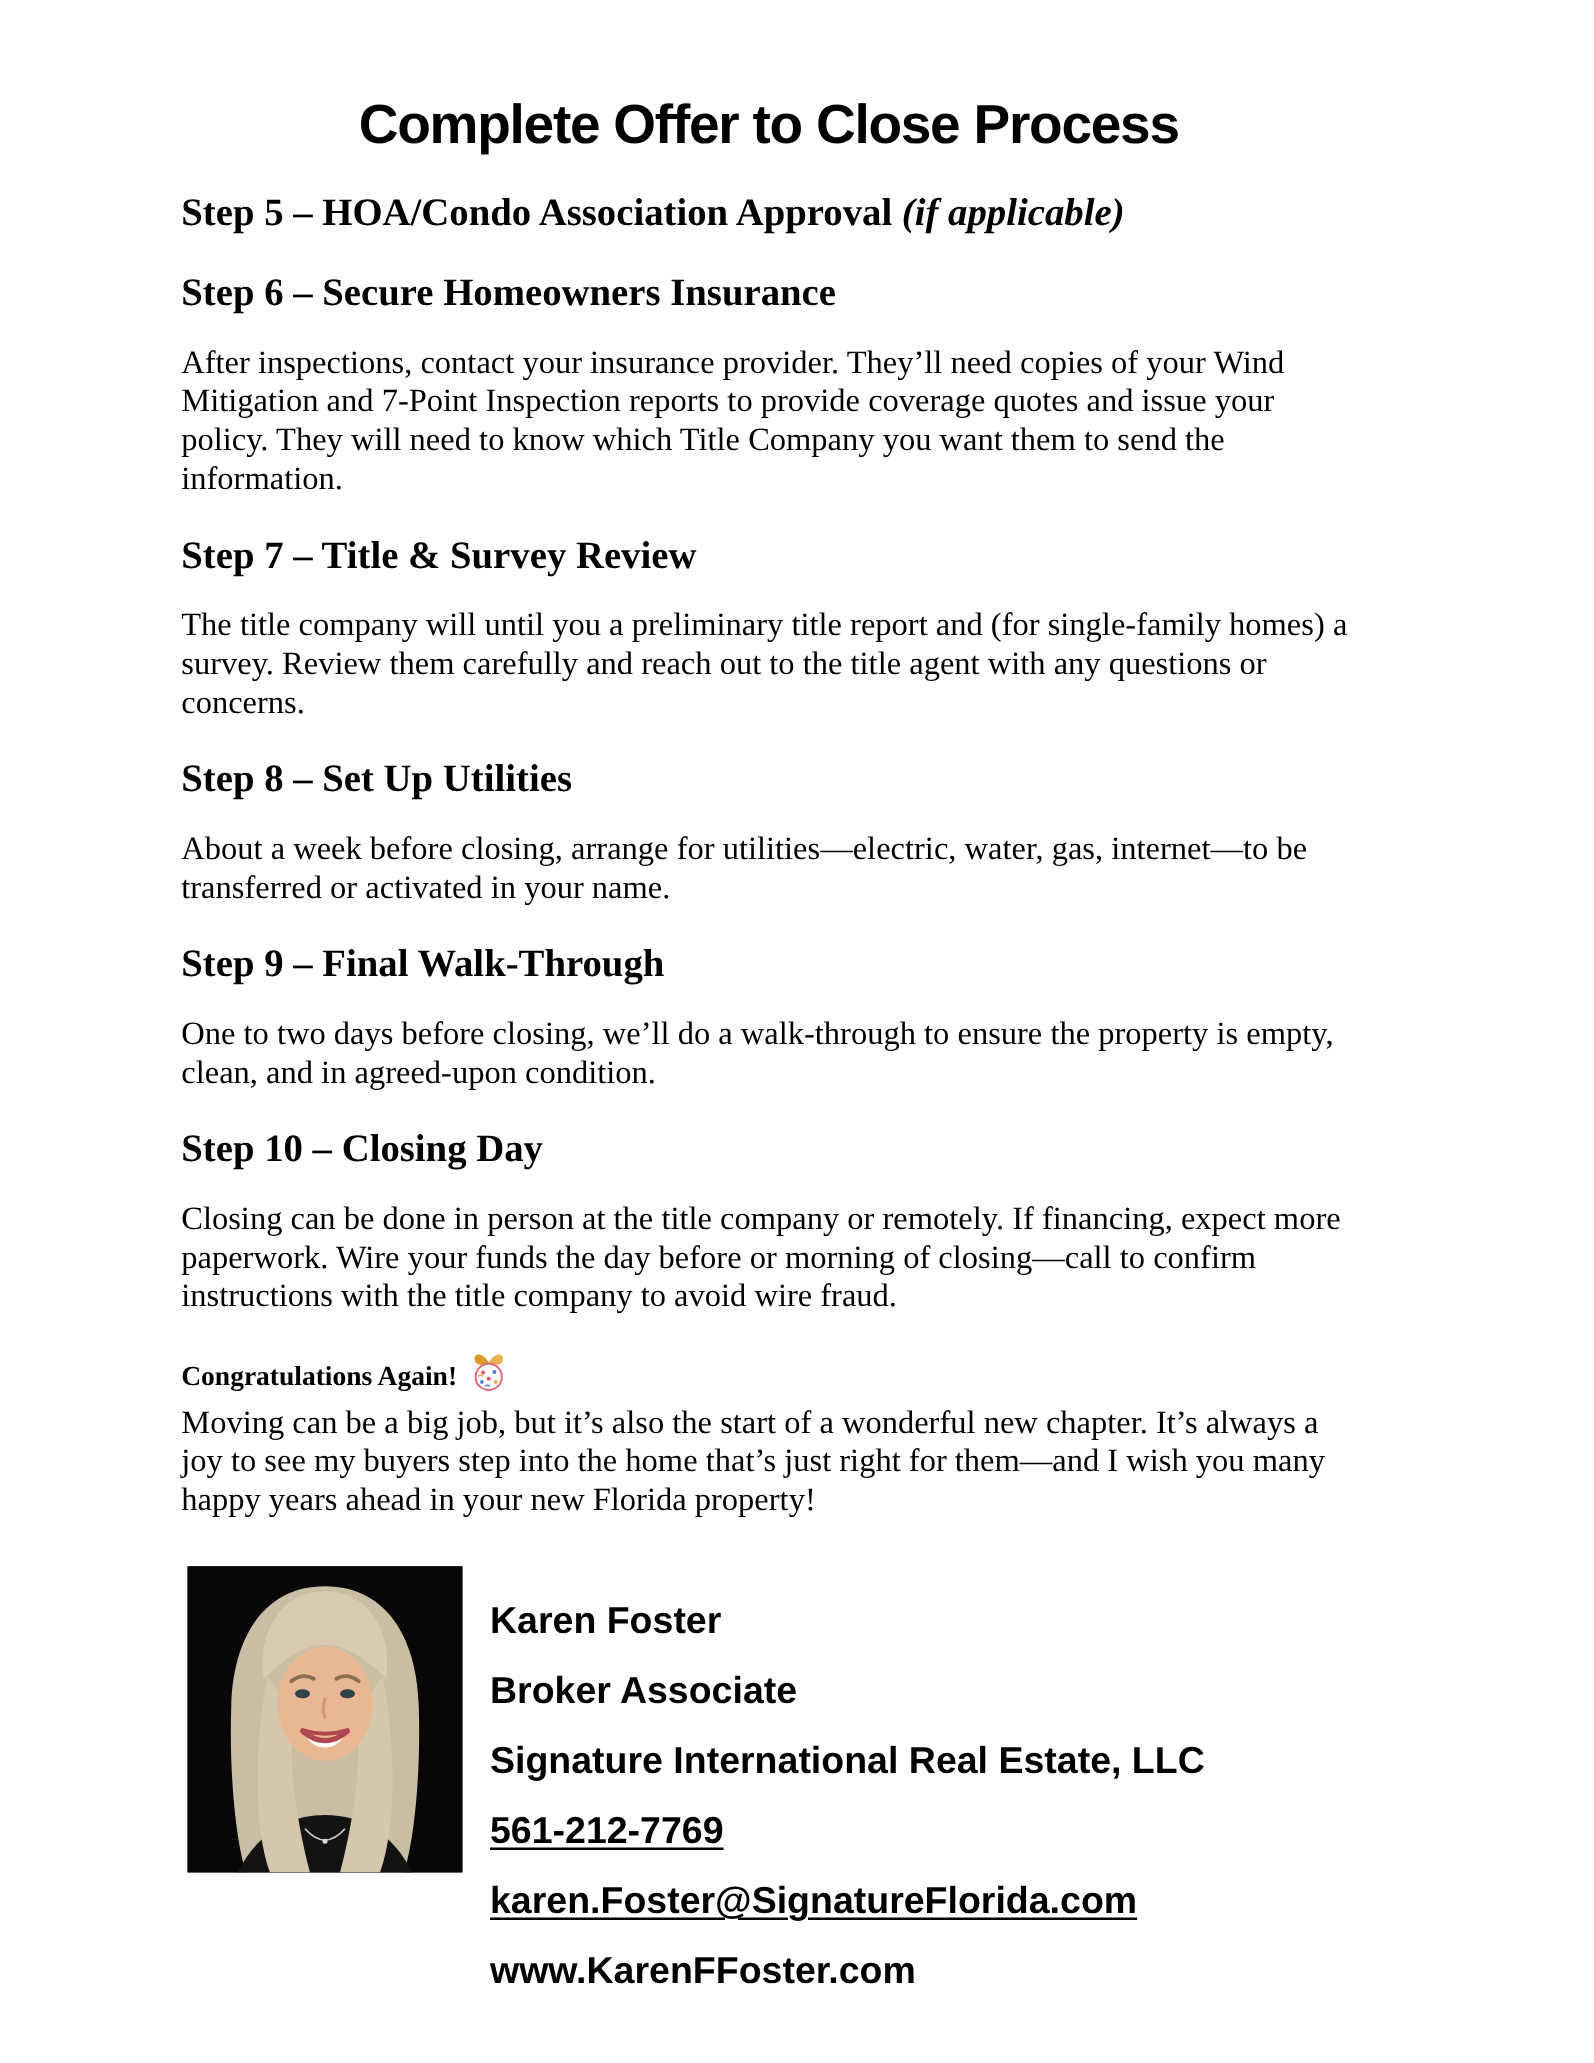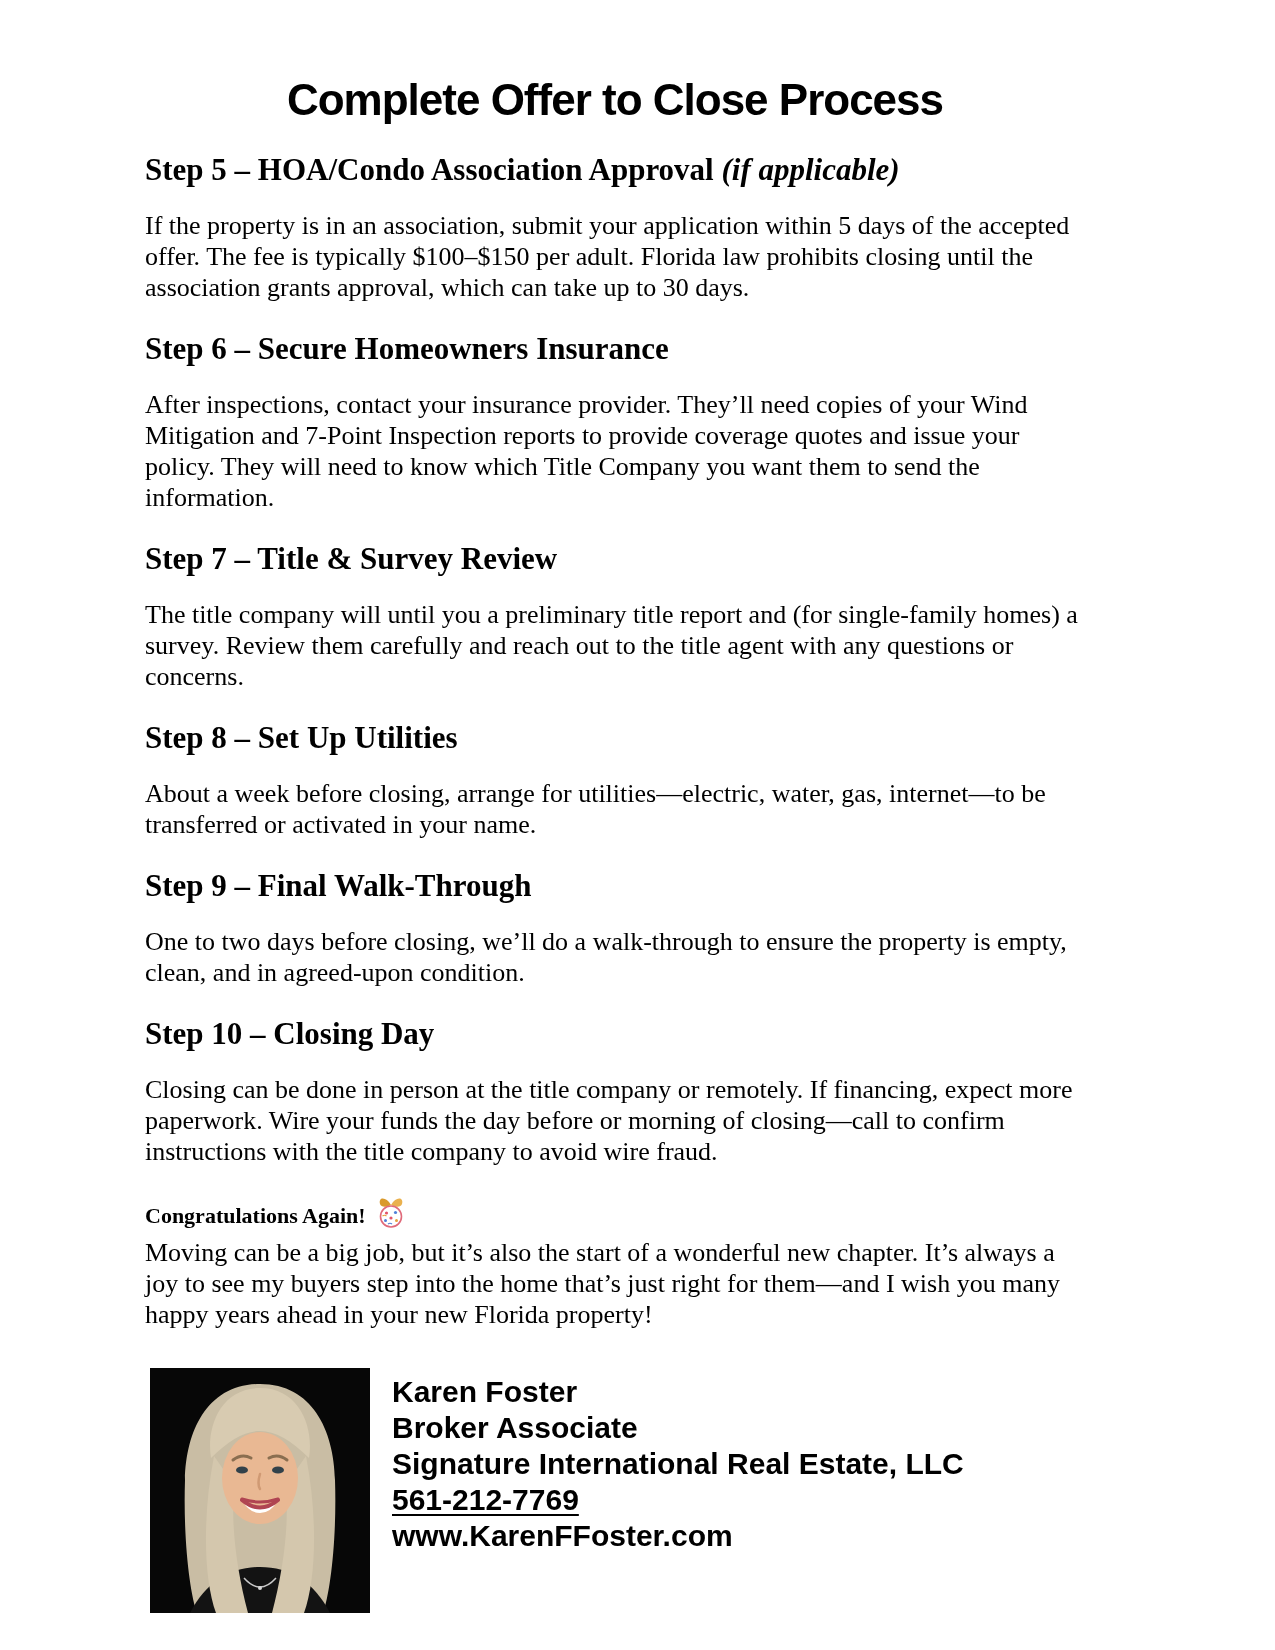--- a/index.html
+++ b/index.html
@@ -52,39 +52,38 @@
     display:block;
   }
   .sig-text{
     margin-left:22px;
     padding-top:6px;
     font-family:"Liberation Sans","DejaVu Sans",sans-serif;
     font-weight:bold;
     font-size:30px;line-height:36px;
     color:#000;
   }
-  .sig-line{white-space:nowrap;}
+  .sig-line{white-space:nowrap;margin-top:20px;}
   a.sig-link{
     color:#000;
     text-decoration:underline;
     text-decoration-thickness:2px;
     text-underline-offset:4px;
     cursor:pointer;
   }
 </style>
 </head>
 <body>
 
 <div class="page">
   <div class="content">
 
     <h1 class="doc-title">Complete Offer to Close Process</h1>
 
     <h2 class="step-heading"><span>Step 5 – HOA/Condo Association Approval </span><span class="heading-suffix">(if applicable)</span></h2>
-    <p class="step-body">If the property is in an association, submit your application within 5 days of the accepted offer. The fee is typically $100–$150 per adult. Florida law prohibits closing until the association grants approval, which can take up to 30 days.</p>
 
     <h2 class="step-heading">Step 6 – Secure Homeowners Insurance</h2>
     <p class="step-body">After inspections, contact your insurance provider. They’ll need copies of your Wind Mitigation and 7-Point Inspection reports to provide coverage quotes and issue your policy. They will need to know which Title Company you want them to send the information.</p>
 
     <h2 class="step-heading">Step 7 – Title &amp; Survey Review</h2>
     <p class="step-body">The title company will until you a preliminary title report and (for single-family homes) a survey. Review them carefully and reach out to the title agent with any questions or concerns.</p>
 
     <h2 class="step-heading">Step 8 – Set Up Utilities</h2>
     <p class="step-body">About a week before closing, arrange for utilities—electric, water, gas, internet—to be transferred or activated in your name.</p>
 
@@ -126,18 +125,19 @@
         <path d="M92 132 q18 15 36 0" fill="none" stroke="#b04552" stroke-width="4" stroke-linecap="round"></path>
         <path d="M92 131 q18 6 36 0" fill="none" stroke="#b04552" stroke-width="3" stroke-linecap="round"></path>
         <path d="M94 210 q16 18 32 0" stroke="#c8c8c8" stroke-width="1.5" fill="none"></path>
         <circle cx="110" cy="220" r="2" fill="#d8d8d8"></circle>
       </svg>
       <div class="sig-text">
         <div class="sig-line">Karen Foster</div>
         <div class="sig-line">Broker Associate</div>
         <div class="sig-line">Signature International Real Estate, LLC</div>
         <div class="sig-line"><a class="sig-link">561-212-7769</a></div>
+        <div class="sig-line"><a class="sig-link">karen.Foster@SignatureFlorida.com</a></div>
         <div class="sig-line">www.KarenFFoster.com</div>
       </div>
     </div>
 
   </div>
 </div>
 
 </body></html>

